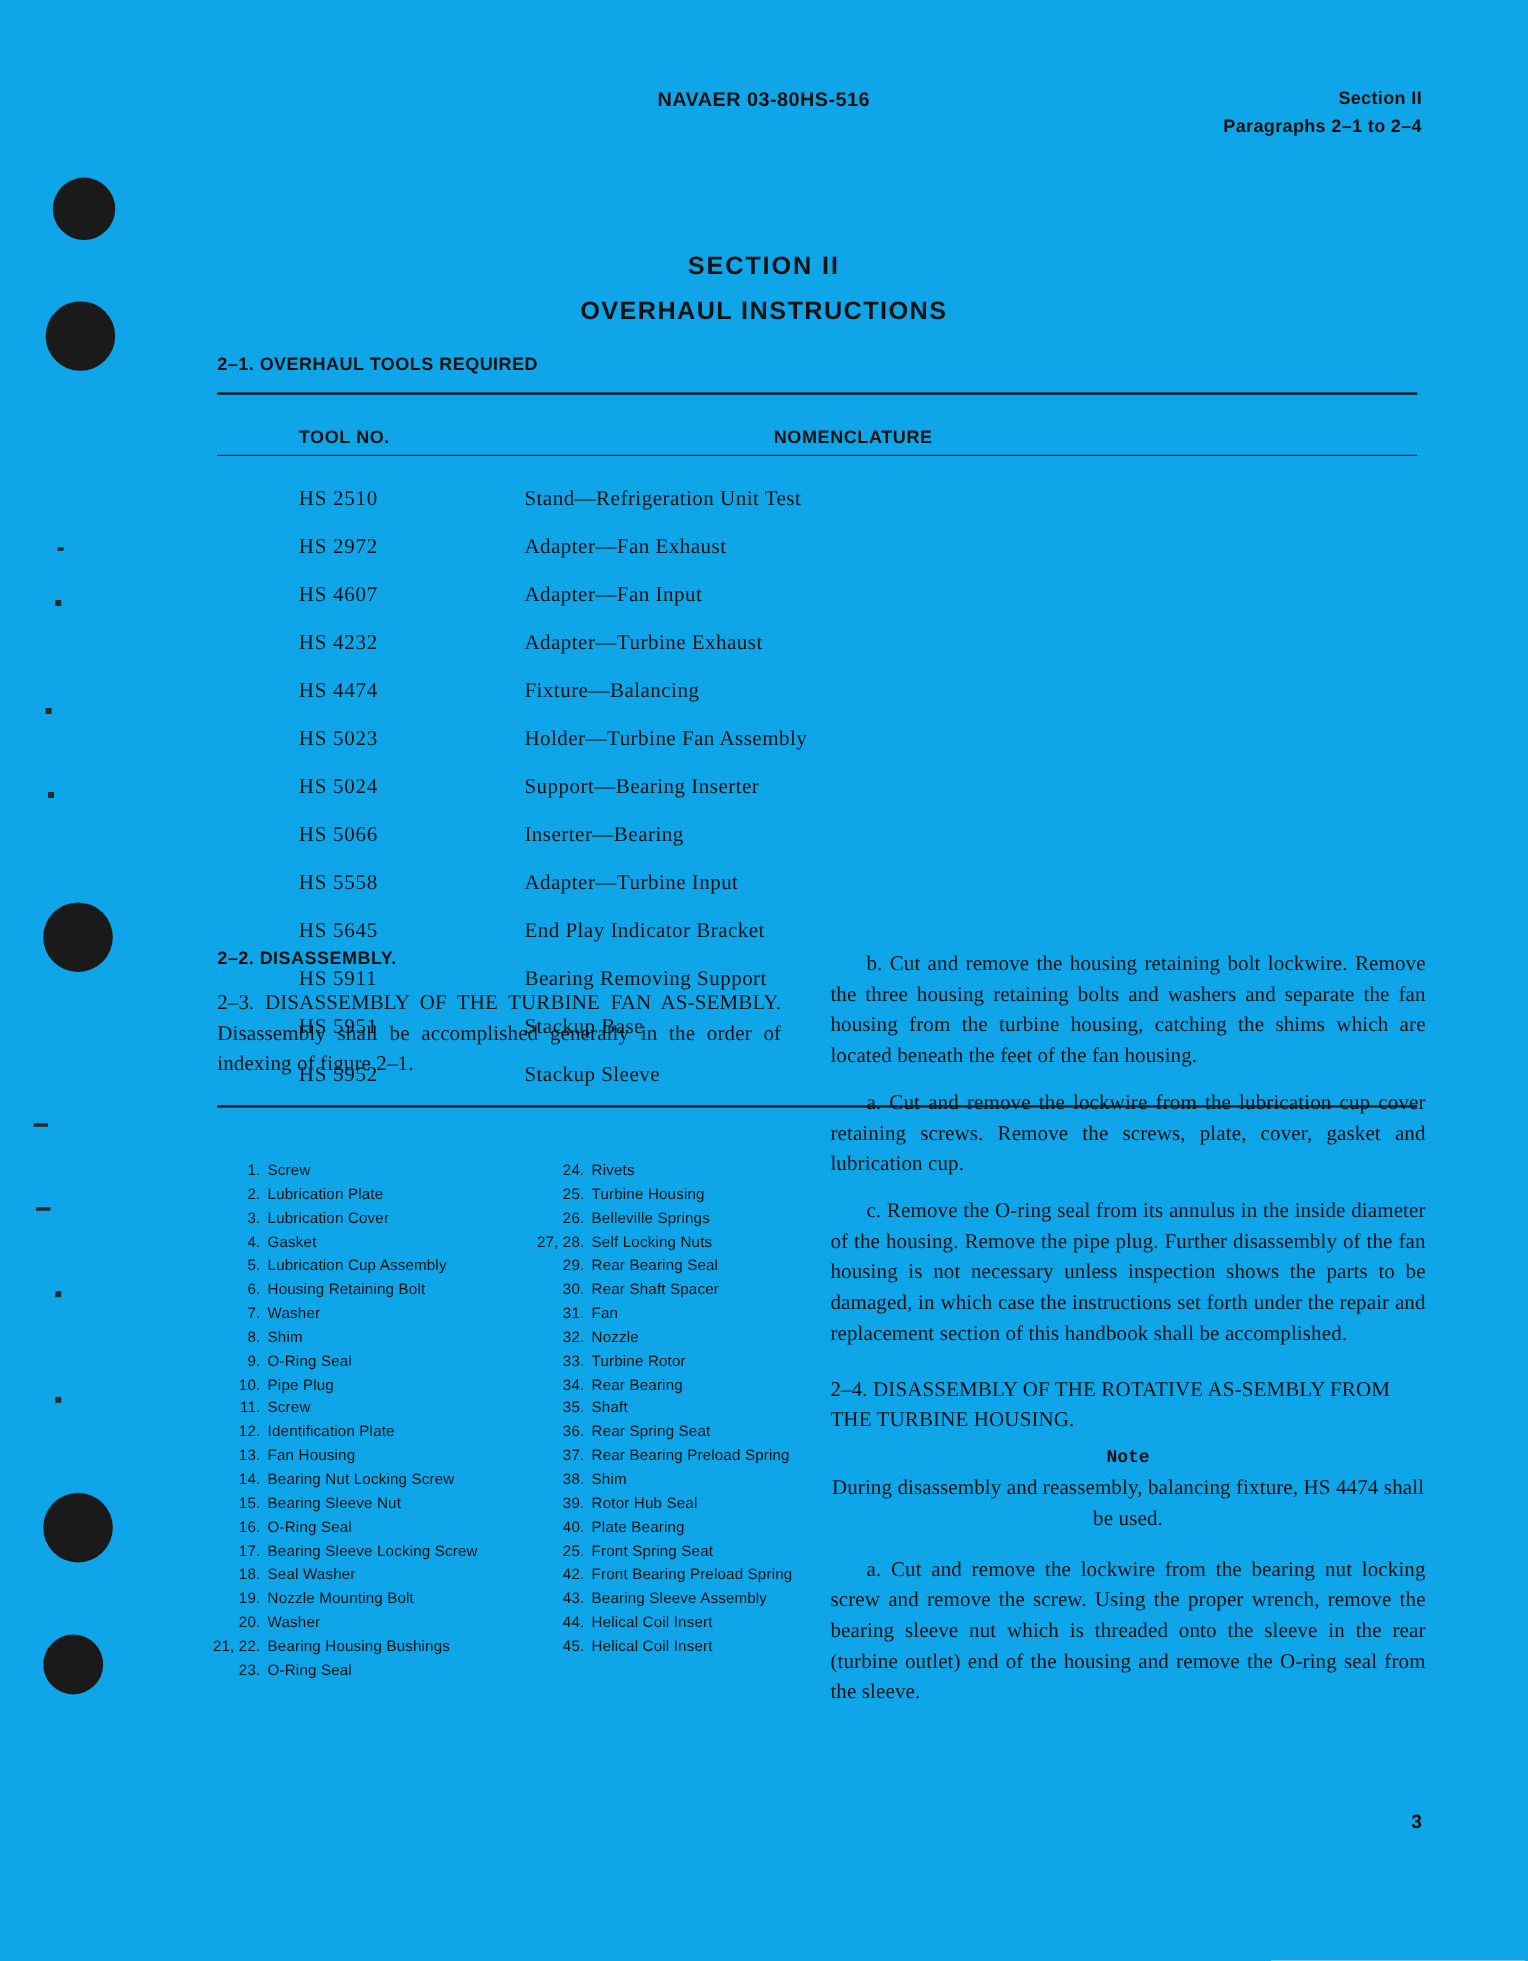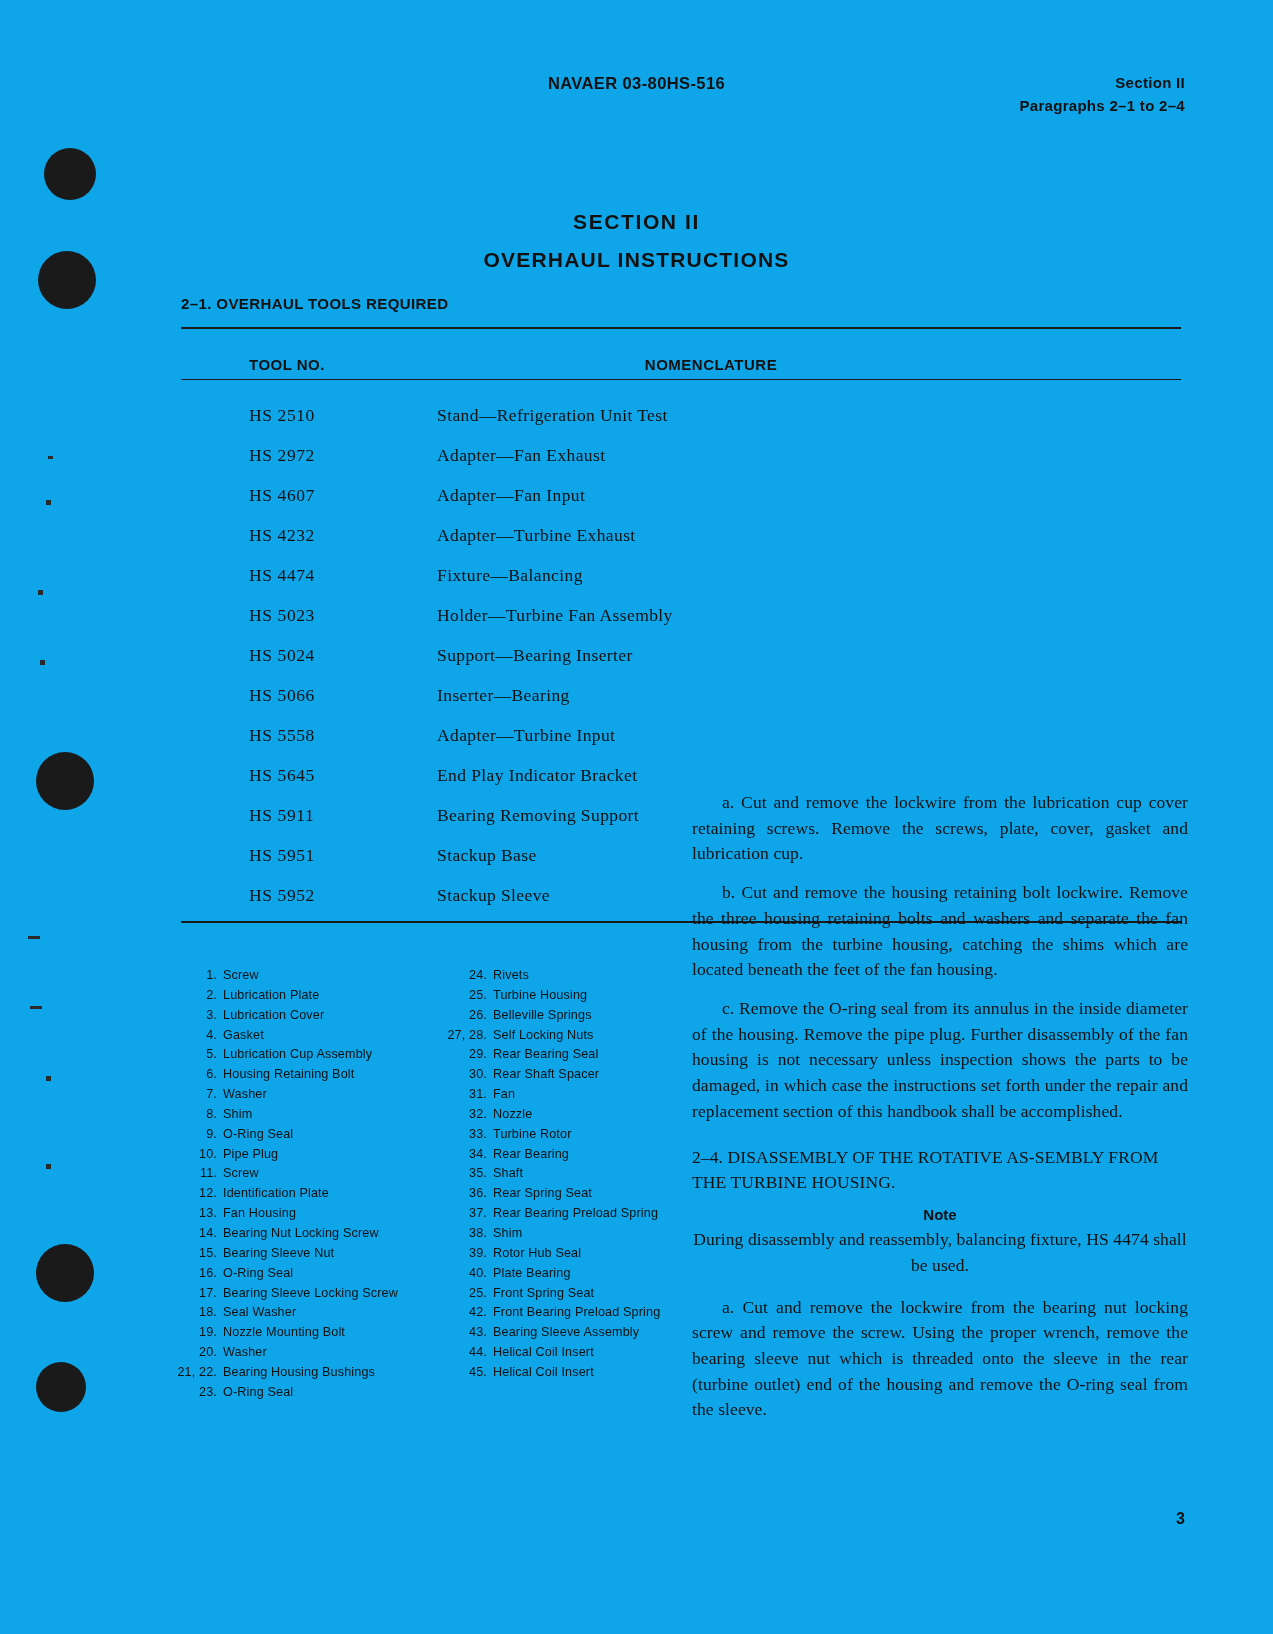--- a/index.html
+++ b/index.html
@@ -173,21 +173,21 @@
   }
   .para.indent { text-indent: 30px; }
   .h-24 {
     font-size: 17.5px;
     line-height: 1.47;
     margin-top: 20px;
     margin-bottom: 10px;
     letter-spacing: 0.1px;
   }
   .note-title {
-    font-family: Liberation Sans, sans-serif;
+    font-family: Liberation Mono, monospace;
     font-weight: bold;
     font-size: 15px;
     text-align: center;
     margin: 6px 0 4px 0;
   }
 
   
   .index {
     position: absolute;
     left: 181px;
@@ -317,20 +317,24 @@
           <div class="td-nom">Stackup Base</div>
         </div>
       <div class="trow">
           <div class="td-tool">HS 5952</div>
           <div class="td-nom">Stackup Sleeve</div>
         </div>
     </div>
     <div class="rule" style="margin-top:8px;"></div>
   </div>
 
+  <div class="col-left">
+    <div class="h-22">2–2. DISASSEMBLY.</div>
+    <div class="para">2–3. DISASSEMBLY OF THE TURBINE FAN AS-SEMBLY. Disassembly shall be accomplished generally in the order of indexing of figure 2–1.</div>
+  </div>
 
   <div class="index">
     <div class="index-col a">
       <div class="idx-item">
           <span class="idx-num">1.</span>
           <span class="idx-lbl">Screw</span>
         </div>
       <div class="idx-item">
           <span class="idx-num">2.</span>
           <span class="idx-lbl">Lubrication Plate</span>
@@ -498,22 +502,22 @@
           <span class="idx-lbl">Helical Coil Insert</span>
         </div>
       <div class="idx-item">
           <span class="idx-num">45.</span>
           <span class="idx-lbl">Helical Coil Insert</span>
         </div>
     </div>
   </div>
 
   <div class="col-right">
+    <div class="para indent">b. Cut and remove the housing retaining bolt lockwire. Remove the three housing retaining bolts and washers and separate the fan housing from the turbine housing, catching the shims which are located beneath the feet of the fan housing.</div>
     <div class="para indent">a. Cut and remove the lockwire from the lubrication cup cover retaining screws. Remove the screws, plate, cover, gasket and lubrication cup.</div>
-    <div class="para indent">b. Cut and remove the housing retaining bolt lockwire. Remove the three housing retaining bolts and washers and separate the fan housing from the turbine housing, catching the shims which are located beneath the feet of the fan housing.</div>
     <div class="para indent">c. Remove the O-ring seal from its annulus in the inside diameter of the housing. Remove the pipe plug. Further disassembly of the fan housing is not necessary unless inspection shows the parts to be damaged, in which case the instructions set forth under the repair and replacement section of this handbook shall be accomplished.</div>
     <div class="h-24">2–4. DISASSEMBLY OF THE ROTATIVE AS-SEMBLY FROM THE TURBINE HOUSING.</div>
     <div class="note-title">Note</div>
     <div class="para" style="text-align:center; margin-bottom:16px;">During disassembly and reassembly, balancing fixture, HS 4474 shall be used.</div>
     <div class="para indent">a. Cut and remove the lockwire from the bearing nut locking screw and remove the screw. Using the proper wrench, remove the bearing sleeve nut which is threaded onto the sleeve in the rear (turbine outlet) end of the housing and remove the O-ring seal from the sleeve.</div>
   </div>
 
   <div class="pageno">3</div>
 
 </div>

